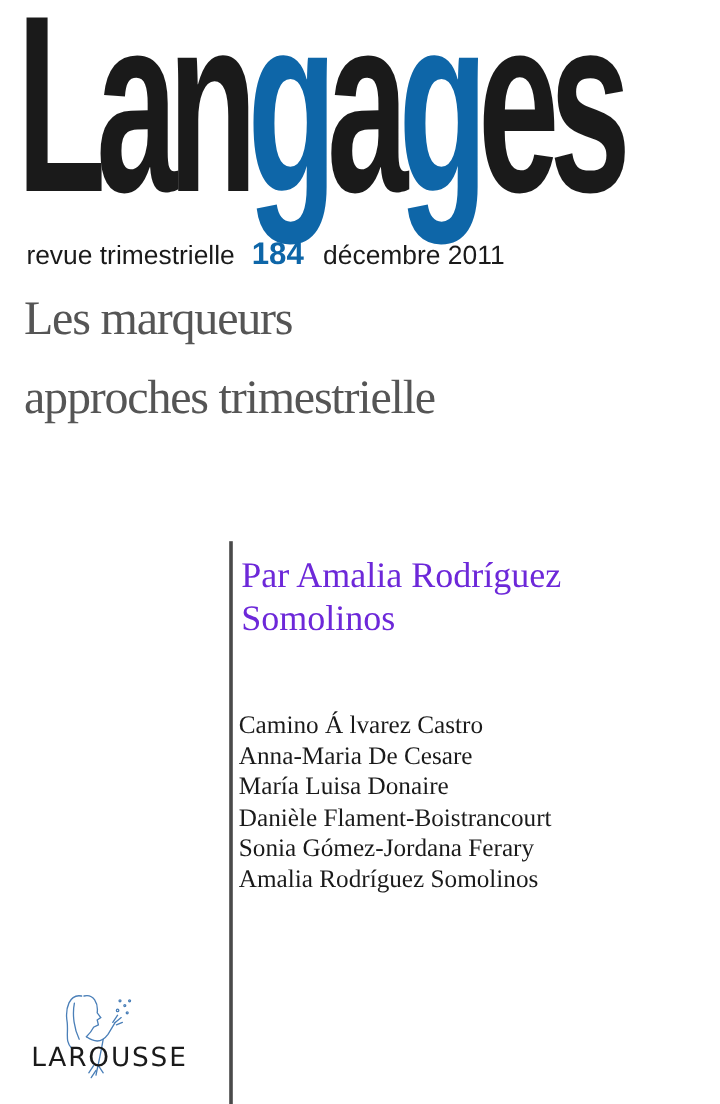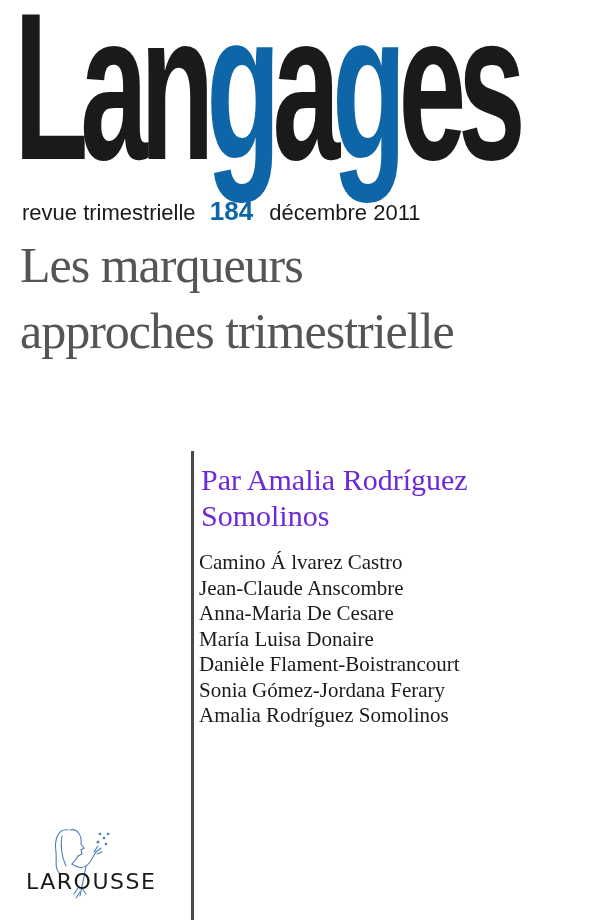--- a/index.html
+++ b/index.html
@@ -18,38 +18,38 @@
   .issue-line {
     position: absolute; left: 22px; top: 196px;
     font-family: "Liberation Sans", sans-serif; font-size: 22px; color: #1a1a1a;
     white-space: nowrap;
     text-align: right;
   }
   .issue-line .num { color: #0e66a8; font-weight: 700; font-size: 26px; margin: 0 10px 0 8px; }
 
   .title {
     position: absolute; left: 20px; top: 232px; width: 560px;
-    font-family: "Liberation Serif", serif; font-size: 50px; line-height: 66px;
+    font-family: "Liberation Serif", serif; font-size: 40px; line-height: 66px;
     color: #555555; letter-spacing: -1px;
   }
   .title div { white-space: nowrap; }
 
   .rule {
     position: absolute; left: 191px; top: 451px; width: 3px; height: 469px;
     background: #4a4a4a;
   }
 
   .editor {
     position: absolute; left: 201px; top: 462px;
     font-family: "Liberation Serif", serif; font-size: 30px; line-height: 36px;
     color: #6d28d9; white-space: nowrap;
   }
 
   .contributors {
-    position: absolute; left: 199px; top: 550px;
+    position: absolute; left: 199px; top: 592px;
     font-family: "Liberation Serif", serif; font-size: 21px; line-height: 25.5px;
     color: #1a1a1a;
   }
   .contributors div { white-space: nowrap; }
 
   .publisher {
     position: absolute; left: 26px; top: 822px; width: 120px; height: 90px;
   }
   .publisher .logo-text {
     position: absolute; left: 0; top: 47px;
@@ -78,21 +78,20 @@
 
   <div class="rule"></div>
 
   <div class="editor">
     <div>Par Amalia Rodríguez</div>
     <div>Somolinos</div>
   </div>
 
   <div class="contributors">
     <div>Camino Á lvarez Castro</div>
-    <div>Jean-Claude Anscombre</div>
     <div>Anna-Maria De Cesare</div>
     <div>María Luisa Donaire</div>
     <div>Danièle Flament-Boistrancourt</div>
     <div>Sonia Gómez-Jordana Ferary</div>
     <div>Amalia Rodríguez Somolinos</div>
   </div>
 
   <div class="publisher">
     <svg width="120" height="80" viewBox="0 0 120 80">
       <g fill="none" stroke="#4a7fb8" stroke-width="1.1" stroke-linecap="round">

